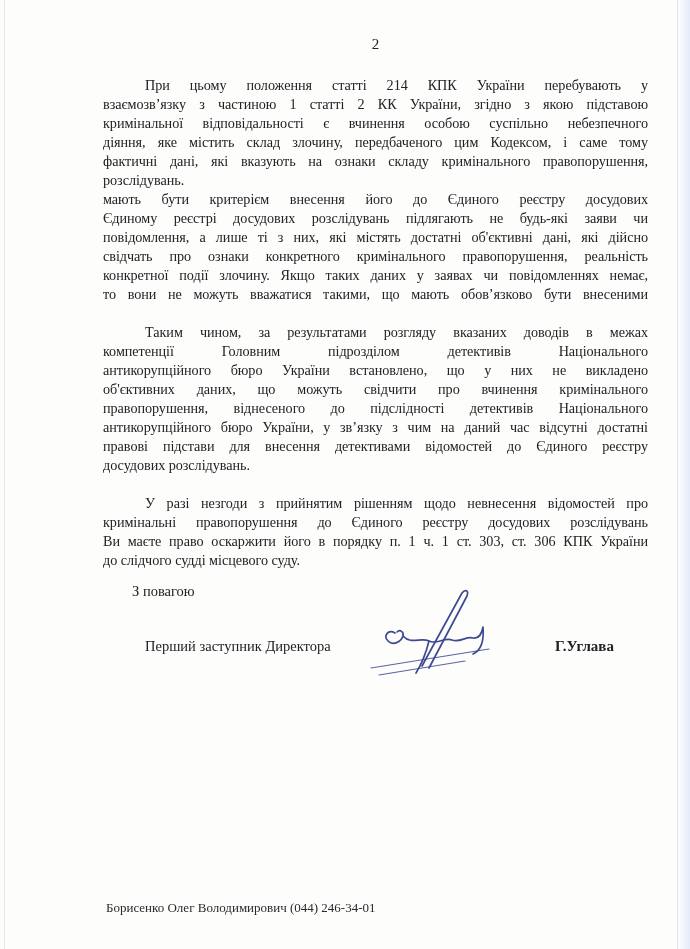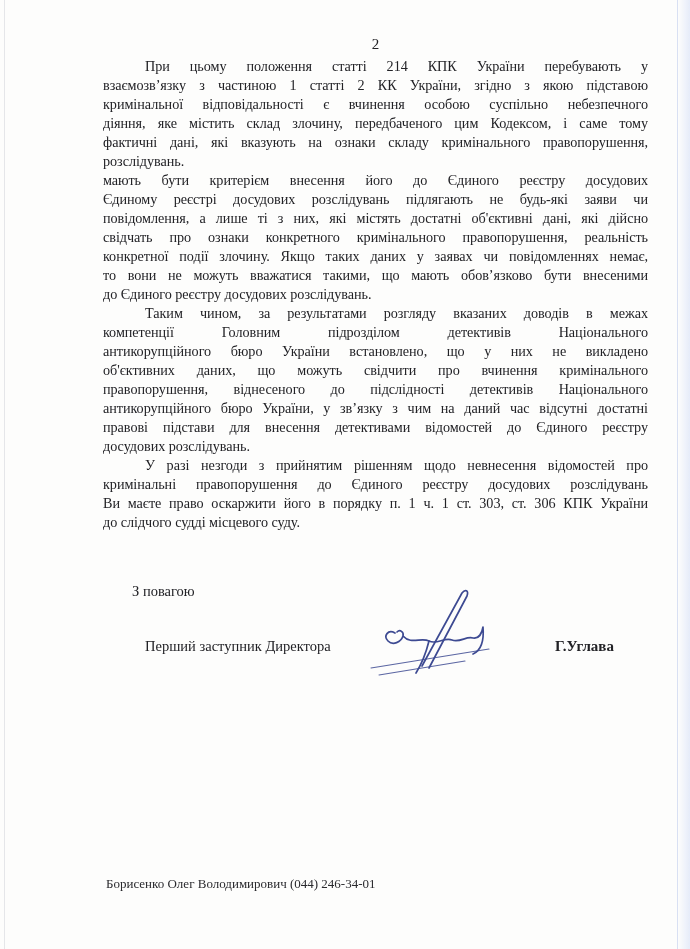--- a/index.html
+++ b/index.html
@@ -28,41 +28,41 @@
   .doc-body {
     position:absolute; left:103px; top:57px; width:545px;
     font-size:14.2px; line-height:19px;
     letter-spacing:-0.05px;
   }
   .doc-body .line {
     height:19px; overflow:hidden;
     text-align: justify;
     text-align-last: justify;
   }
-  .doc-body .line.first { text-indent: 42px; }
+  .doc-body .line.first { text-indent: 42px; margin-top: 19px; }
   .doc-body .line.last  { text-align-last: left; }
   .closing {
     position:absolute; left:132px; top:583px; font-size:14.5px;
   }
   .signer-title {
     position:absolute; left:145px; top:638px; font-size:14.5px;
   }
   .signer-name {
     position:absolute; left:555px; top:638px; font-size:15px; font-weight:bold;text-align:center;
   }
   .signature {
     position:absolute; left:368px; top:588px; width:135px; height:88px;
   }
   .signature path {
     fill:none; stroke:#3d4a92; stroke-width:1.7;
     stroke-linecap:round; stroke-linejoin:round;
   }
   .signature path.thin { stroke-width:1.1; opacity:0.85; }
   .footer {
-    position:absolute; left:106px; top:876px; font-size:13px; color:#2a2a2e;
+    position:absolute; left:106px; top:900px; font-size:13px; color:#2a2a2e;
   }
 </style>
 </head>
 <body>
 
 <div class="page">
 
   <div class="edge-left"></div>
   <div class="edge-right"></div>
 
@@ -74,21 +74,20 @@
       <div class="line">кримінальної відповідальності є вчинення особою суспільно небезпечного</div>
       <div class="line">діяння, яке містить склад злочину, передбаченого цим Кодексом, і саме тому</div>
       <div class="line">фактичні дані, які вказують на ознаки складу кримінального правопорушення,</div>
       <div class="line last">розслідувань.</div>
       <div class="line">мають бути критерієм внесення його до Єдиного реєстру досудових</div>
       <div class="line">Єдиному реєстрі досудових розслідувань підлягають не будь-які заяви чи</div>
       <div class="line">повідомлення, а лише ті з них, які містять достатні об'єктивні дані, які дійсно</div>
       <div class="line">свідчать про ознаки конкретного кримінального правопорушення, реальність</div>
       <div class="line">конкретної події злочину. Якщо таких даних у заявах чи повідомленнях немає,</div>
       <div class="line">то вони не можуть вважатися такими, що мають обов’язково бути внесеними</div>
-      <div class="line last">до Єдиного реєстру досудових розслідувань.</div>
       <div class="line first">Таким чином, за результатами розгляду вказаних доводів в межах</div>
       <div class="line">компетенції Головним підрозділом детективів Національного</div>
       <div class="line">антикорупційного бюро України встановлено, що у них не викладено</div>
       <div class="line">об'єктивних даних, що можуть свідчити про вчинення кримінального</div>
       <div class="line">правопорушення, віднесеного до підслідності детективів Національного</div>
       <div class="line">антикорупційного бюро України, у зв’язку з чим на даний час відсутні достатні</div>
       <div class="line">правові підстави для внесення детективами відомостей до Єдиного реєстру</div>
       <div class="line last">досудових розслідувань.</div>
       <div class="line first">У разі незгоди з прийнятим рішенням щодо невнесення відомостей про</div>
       <div class="line">кримінальні правопорушення до Єдиного реєстру досудових розслідувань</div>

